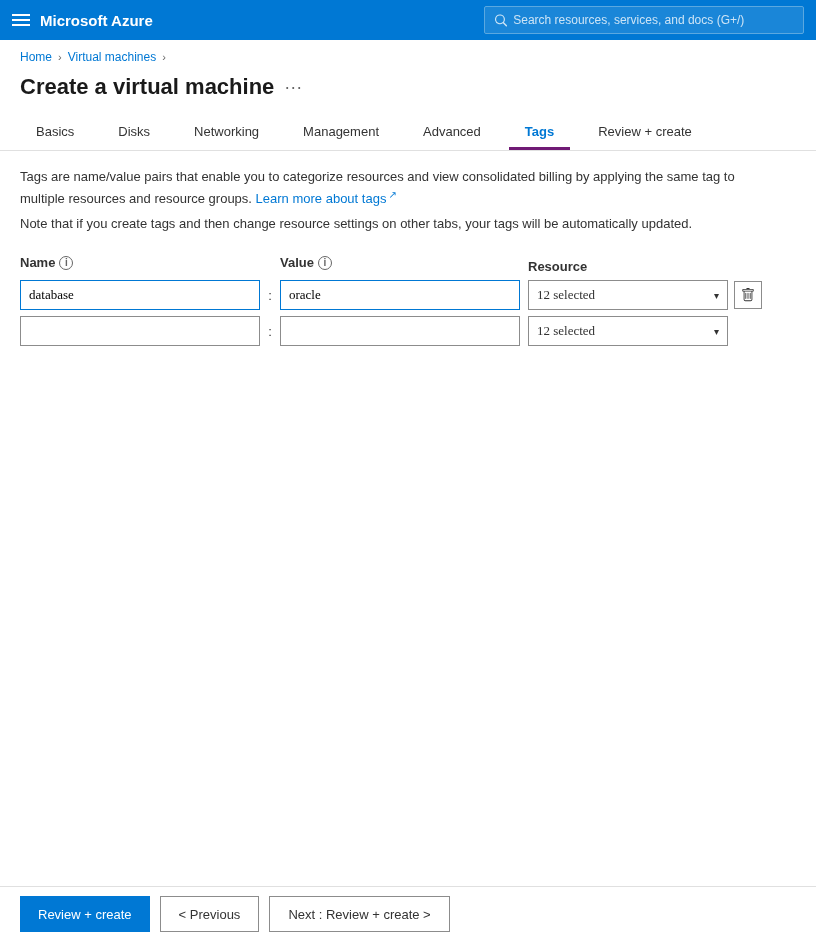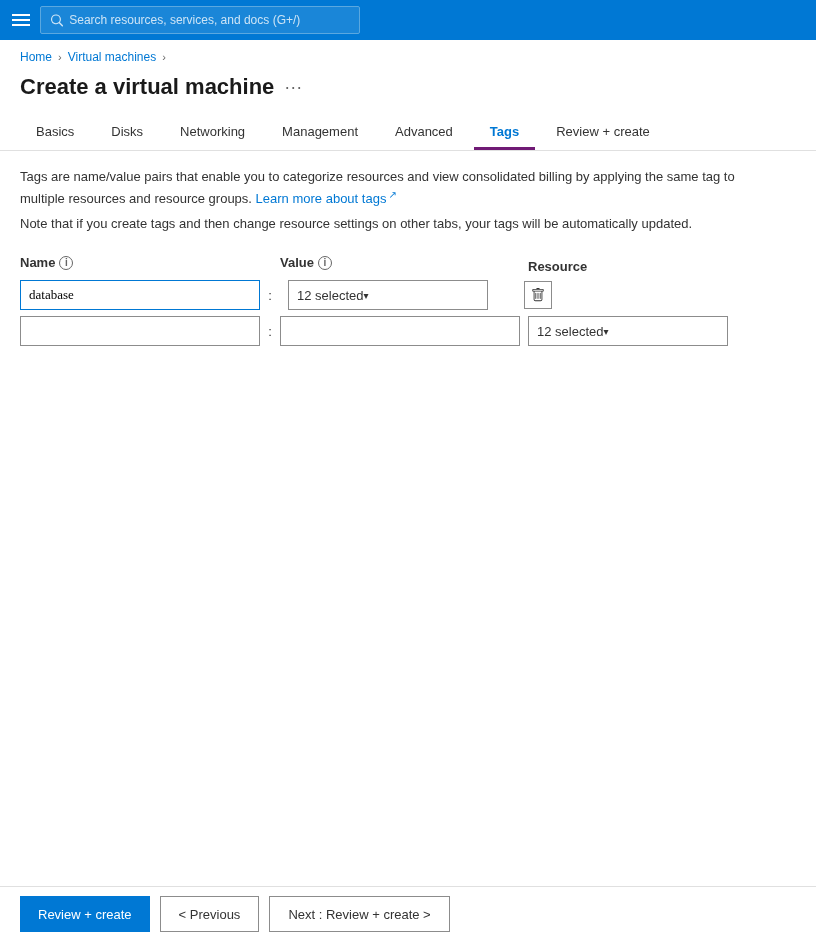--- a/index.html
+++ b/index.html
@@ -62,21 +62,21 @@
       gap: 10px;
     }
     .page-header h1 { font-size: 22px; font-weight: 600; color: #1a1a1a; }
     .page-header-dots { color: #666; font-size: 18px; cursor: pointer; }
 
     
     .tabs {
       display: flex;
       padding: 0 20px;
       border-bottom: 1px solid #e0e0e0;
-      gap: 5px;
+      gap: 12px;
     }
     .tab {
       padding: 8px 16px;
       cursor: pointer;
       font-size: 13px;
       color: #333;
       border-bottom: 3px solid transparent;
       text-decoration: none;
       white-space: nowrap;
     }
@@ -166,24 +166,26 @@
       font-size: 13px;
       color: #333;
     }
     .resource-dropdown {
       height: 30px;
       border: 1px solid #8c8c8c;
       padding: 0 8px;
       font-size: 13px;
       display: flex;
       align-items: center;
+      justify-content: space-between;
       cursor: pointer;
       background: #fff;
       width: 200px;
       margin-left: 8px;
+      font-family: Liberation Serif, serif;
     }
     .chevron-down { font-size: 10px; color: #333; }
     .delete-btn {
       width: 28px;
       height: 28px;
       border: 1px solid #8c8c8c;
       background: #fff;
       display: flex;
       align-items: center;
       justify-content: center;
@@ -240,20 +242,21 @@
   </style>
 </head>
 <body>
 
 <div class="topbar">
   <div class="hamburger-lines">
     <span></span>
       <span></span>
       <span></span>
   </div>
+  <span class="topbar-title">Microsoft Azure</span>
   <div class="topbar-search">
     <svg width="13" height="13" viewBox="0 0 16 16" fill="#cce4f6">
       <path d="M11.742 10.344a6.5 6.5 0 1 0-1.397 1.398l3.85 3.85a1 1 0 0 0 1.415-1.414l-3.868-3.834zm-5.242 1.156a5 5 0 1 1 0-10 5 5 0 0 1 0 10z"></path>
     </svg>
     <input type="text" placeholder="Search resources, services, and docs (G+/)" style="">
   </div>
 </div>
 
 <div class="breadcrumb">
   <a href="#">Home</a>
@@ -298,20 +301,21 @@
       </div>
       <div class="col-header" style="margin-left:8px;margin-top:8px;">
         <span>Resource</span>
       </div>
       <div></div>
     </div>
 
     <div class="tags-row">
       <input type="text" value="database" class="active-input" style="">
       <div class="colon">:</div>
+      <input type="text" value="oracle" class="active-input" style="">
       <div class="resource-dropdown">
         <span>12 selected</span>
         <span class="chevron-down">▾</span>
       </div>
       <button class="delete-btn">
         <svg width="14" height="14" viewBox="0 0 16 16" fill="#333">
           <path d="M5.5 5.5A.5.5 0 0 1 6 6v6a.5.5 0 0 1-1 0V6a.5.5 0 0 1 .5-.5zm2.5 0a.5.5 0 0 1 .5.5v6a.5.5 0 0 1-1 0V6a.5.5 0 0 1 .5-.5zm3 .5a.5.5 0 0 0-1 0v6a.5.5 0 0 0 1 0V6z"></path>
           <path fill-rule="evenodd" d="M14.5 3a1 1 0 0 1-1 1H13v9a2 2 0 0 1-2 2H5a2 2 0 0 1-2-2V4h-.5a1 1 0 0 1-1-1V2a1 1 0 0 1 1-1H6a1 1 0 0 1 1-1h2a1 1 0 0 1 1 1h3.5a1 1 0 0 1 1 1v1zM4.118 4L4 4.059V13a1 1 0 0 0 1 1h6a1 1 0 0 0 1-1V4.059L11.882 4H4.118zM2.5 3V2h11v1h-11z"></path>
         </svg>
       </button>

